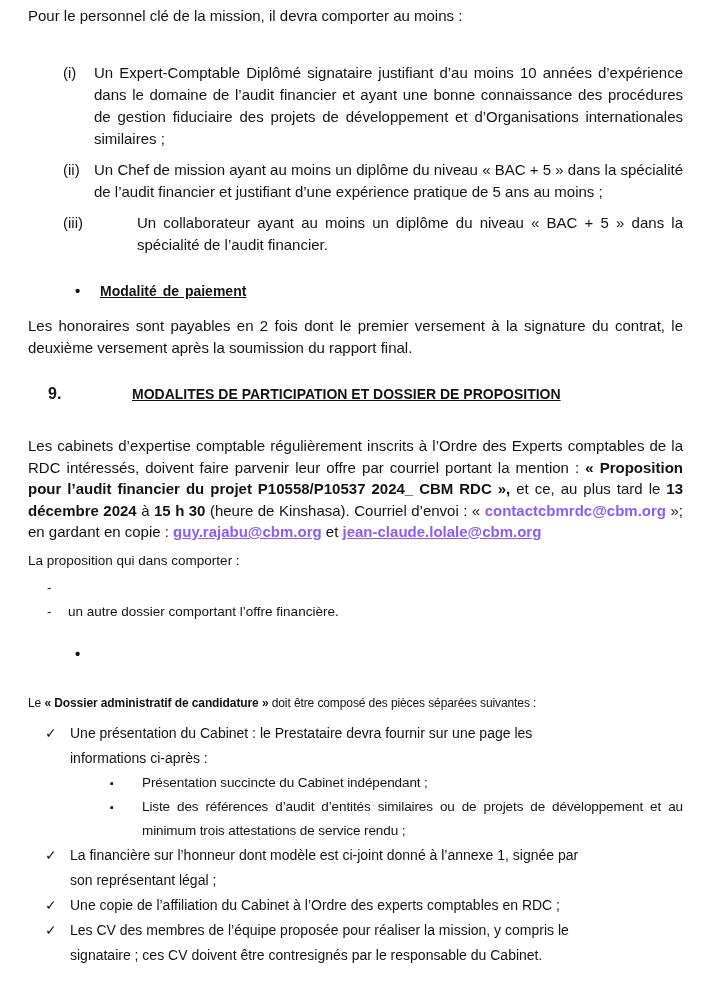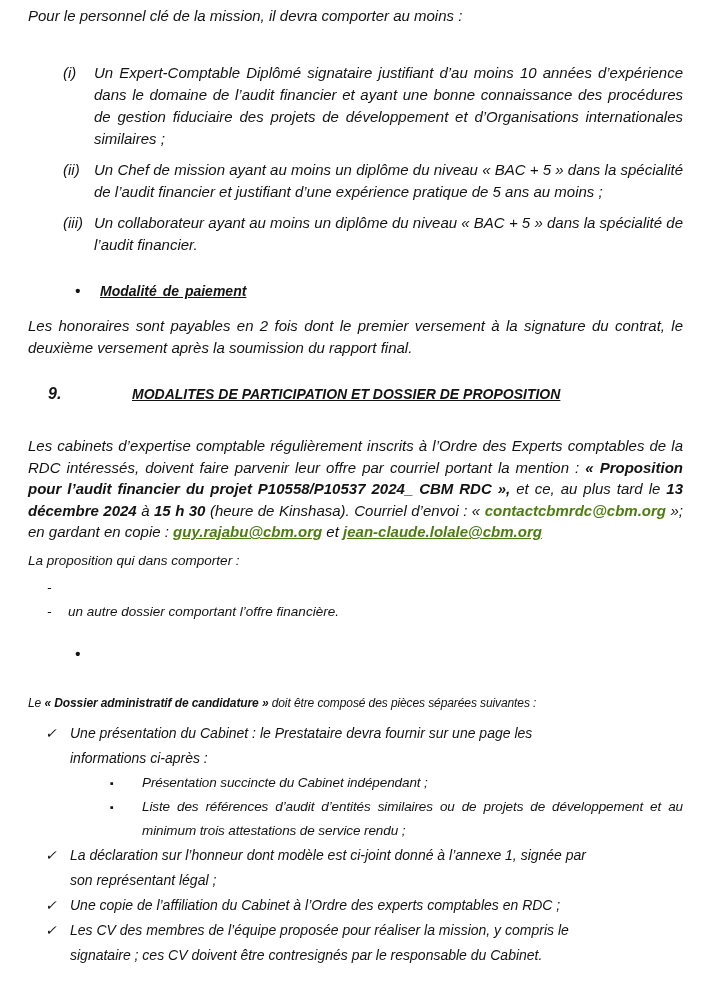--- a/index.html
+++ b/index.html
@@ -5,32 +5,31 @@
   * { margin:0; padding:0; box-sizing:border-box; }
   html,body { background:#ffffff; }
   .page {
     position:relative;
     width:711px; height:1004px;
     background:#ffffff;
     color:#131313;
     font-family:"Liberation Sans", sans-serif;
     padding:6px 28px 0 28px;
     overflow:hidden;
-    font-style:italic;
   }
   .b { font-weight:bold; }
   .u { text-decoration:underline; }
-  .link { color:#4d7c0f; font-weight:bold; }
+  .link { color:#8b5cf6; font-weight:bold; }
   .link.u { text-decoration:underline; }
 
   .p-intro { font-size:15px; line-height:20px; }
 
   .roman-list { margin-top:36px; }
   .roman-item { display:flex; padding-left:35px; font-size:15px; line-height:22px; margin-bottom:9px; }
-  .roman-item:last-child { margin-bottom:16px; }
+  .roman-item:last-child { margin-bottom:16px;gap:43px; }
   .roman-marker { flex:none; width:31px; }
   .roman-text { flex:1; text-align:justify; }
 
   .bullet-heading { display:flex; align-items:baseline; padding-left:47px; font-size:15px; line-height:19px; }
   .bullet-glyph { flex:none; width:25px; font-weight:bold; }
   .bullet-label { font-weight:bold; font-size:14px; text-decoration:underline; word-spacing:2px; }
   #payment-heading { margin-top:25px; }
   #dossier-heading { margin-top:20px; }
 
   .p-payment { margin-top:14px; font-size:15px; line-height:22px; text-align:justify; }
@@ -124,21 +123,21 @@
       <span class="sub-marker">▪</span>
       <span class="sub-text">Présentation succincte du Cabinet indépendant ;</span>
     </div>
     <div class="sub-item">
       <span class="sub-marker">▪</span>
       <span class="sub-text">Liste des références d’audit d’entités similaires ou de projets de développement et au minimum trois attestations de service rendu ;</span>
     </div>
 
     <div class="check-item">
       <span class="check-marker">✓</span>
-      <span class="check-text">La déclaration sur l’honneur dont modèle est ci-joint donné à l’annexe 1, signée par
+      <span class="check-text">La financière sur l’honneur dont modèle est ci-joint donné à l’annexe 1, signée par
 son représentant légal ;</span>
     </div>
 
     <div class="check-item">
       <span class="check-marker">✓</span>
       <span class="check-text">Une copie de l’affiliation du Cabinet à l’Ordre des experts comptables en RDC ;</span>
     </div>
 
     <div class="check-item">
       <span class="check-marker">✓</span>

